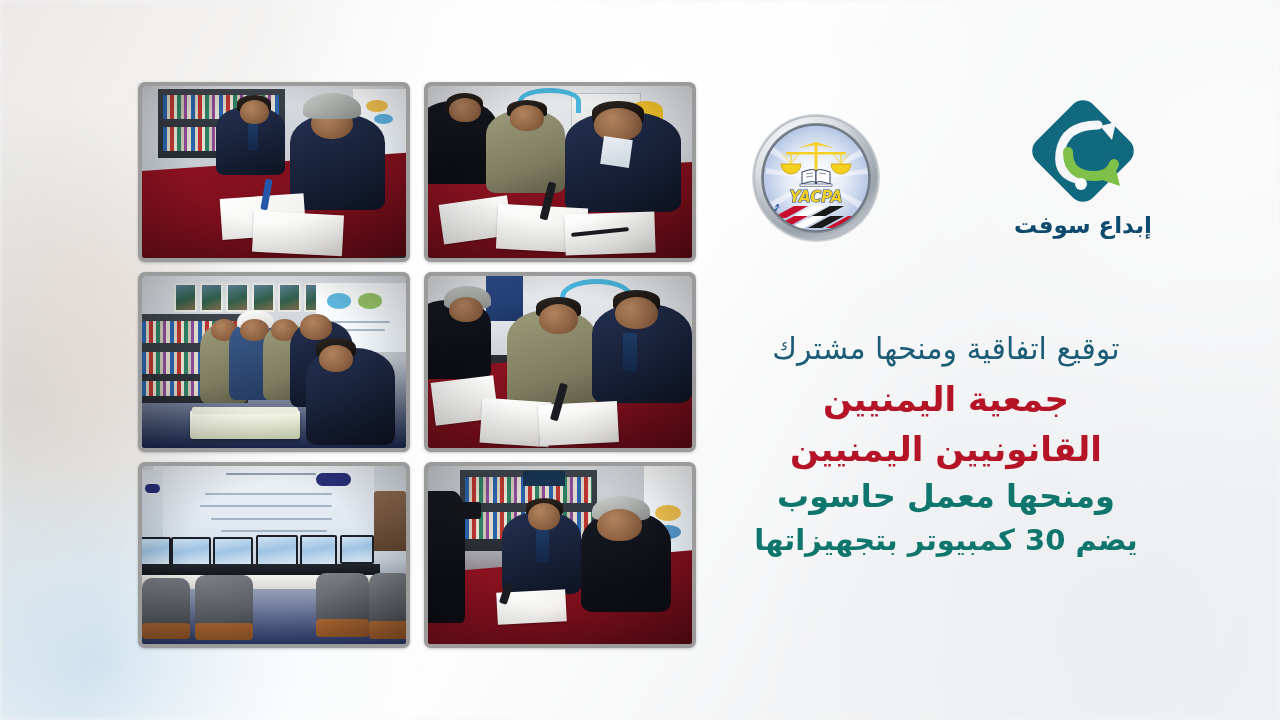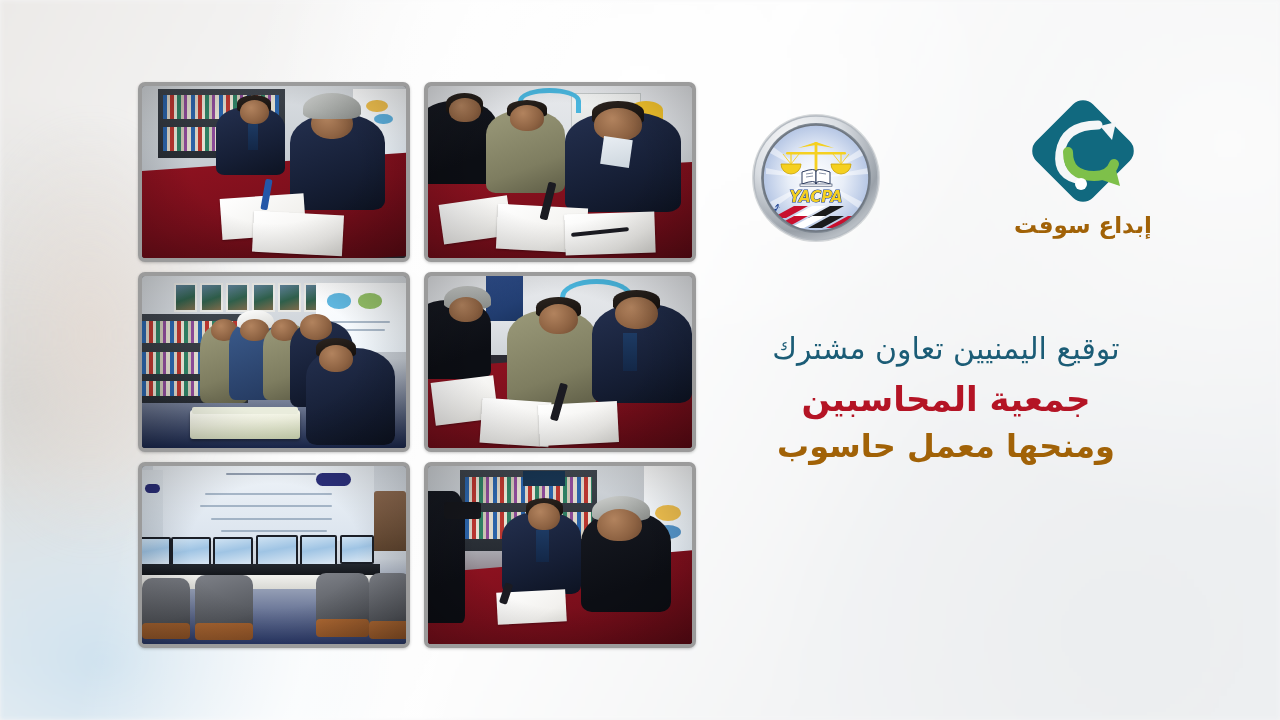--- a/index.html
+++ b/index.html
@@ -221,21 +221,21 @@
     left: 248px; top: 0px;
     width: 190px; height: 180px;
   }
   .ebda3-mark {
     position: relative;
     width: 118px; height: 118px;
     margin: 0 auto 4px auto;
   }
   .ebda3-ar {
     text-align: center;
-    color: #a16207;
+    color: #0c4a6e;
     font-size: 23px;
     font-weight: bold;
     letter-spacing: 1px;
     line-height: 1;
   }
   .ebda3-en {
     text-align: center;
     color: #0e6b85;
     font-size: 25px;
     font-weight: bold;
@@ -268,21 +268,21 @@
     margin-top: 6px;
   }
   .h-red {
     color: #b41425;
     font-size: 34px;
     font-weight: bold;
     line-height: 1.3;
     margin-top: 6px;
   }
   .h-teal {
-    color: #a16207;
+    color: #0f766e;
     font-size: 32px;
     font-weight: bold;
     line-height: 1.32;
     margin-top: 4px;
   }
   .h-teal.small { font-size: 29px; }
 </style>
 </head>
 <body>
 
@@ -573,18 +573,20 @@
           <path d="M92 78 L78 88 L96 94 Z" fill="#7ec04a"></path>
           <circle cx="57" cy="92" r="6" fill="#ffffff"></circle>
         </svg>
       </div>
       <div class="ebda3-ar">إبداع سوفت</div>
     </div>
 
   </div>
 
   <div id="headline">
-    <div class="h-thin">توقيع اليمنيين تعاون مشترك</div>
-    <div class="h-red">جمعية المحاسبين</div>
+    <div class="h-thin">توقيع اتفاقية ومنحها مشترك</div>
+    <div class="h-red">جمعية اليمنيين</div>
+    <div class="h-red">القانونيين اليمنيين</div>
     <div class="h-teal">ومنحها معمل حاسوب</div>
+    <div class="h-teal small">يضم 30 كمبيوتر بتجهيزاتها</div>
   </div>
 
 </div>
 
 </body></html>

